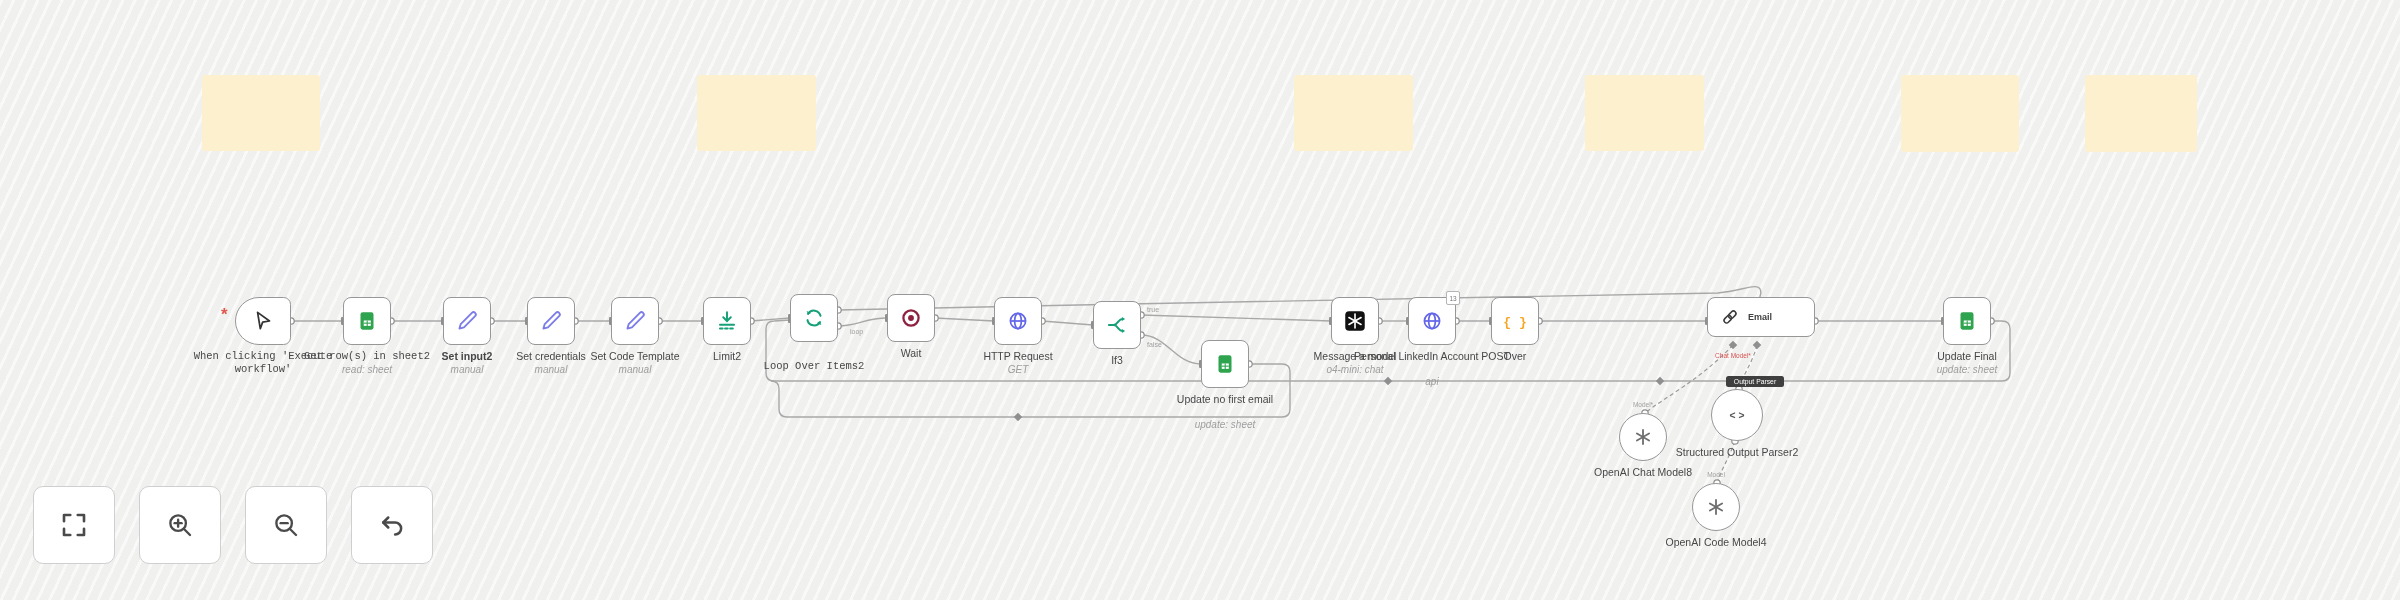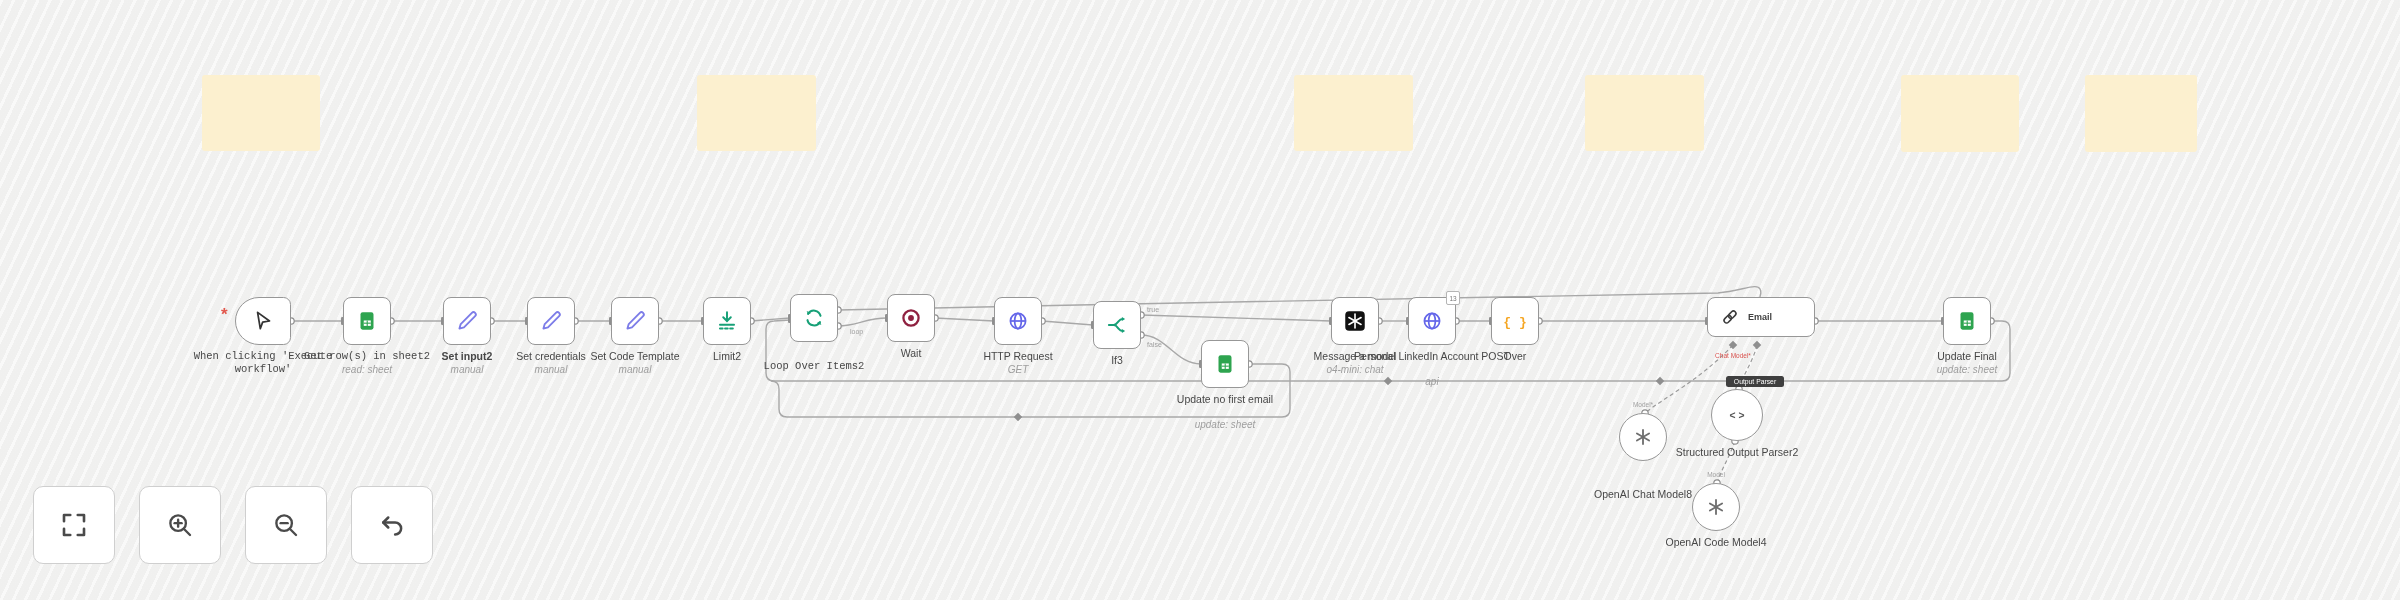--- a/index.html
+++ b/index.html
@@ -264,21 +264,21 @@
       <div class="nsub" style="left: 1882px; top: 364px;">update: sheet</div>
       <div class="node circle" style="left: 1619px; top: 413px; width: 48px; height: 48px;">
         <svg class="icon-wrap" width="26" height="26" viewBox="0 0 24 24">
           <g stroke="#6f6f6f" stroke-width="1.7" stroke-linecap="round">
  <line x1="12" y1="5.5" x2="12" y2="18.5"></line>
             <line x1="6.4" y1="8.8" x2="17.6" y2="15.2"></line>
  <line x1="17.6" y1="8.8" x2="6.4" y2="15.2"></line>
           </g>
         </svg>
       </div>
-      <div class="nlabel" style="left: 1558px; top: 488px;">OpenAI Chat Model8</div>
+      <div class="nlabel" style="left: 1558px; top: 466px;">OpenAI Chat Model8</div>
       <div class="node circle" style="left: 1711px; top: 389px; width: 52px; height: 52px;">
         <svg class="icon-wrap" width="26" height="26" viewBox="0 0 24 24">
           <text x="12" y="15.5" font-size="9.5" font-weight="bold" fill="#555" text-anchor="middle">&lt; &gt;</text>
         </svg>
       </div>
       <div class="nlabel" style="left: 1652px; top: 446px;">Structured Output Parser2</div>
       <div class="node circle" style="left: 1692px; top: 483px; width: 48px; height: 48px;">
         <svg class="icon-wrap" width="26" height="26" viewBox="0 0 24 24">
           <g stroke="#6f6f6f" stroke-width="1.7" stroke-linecap="round">
  <line x1="12" y1="5.5" x2="12" y2="18.5"></line>

